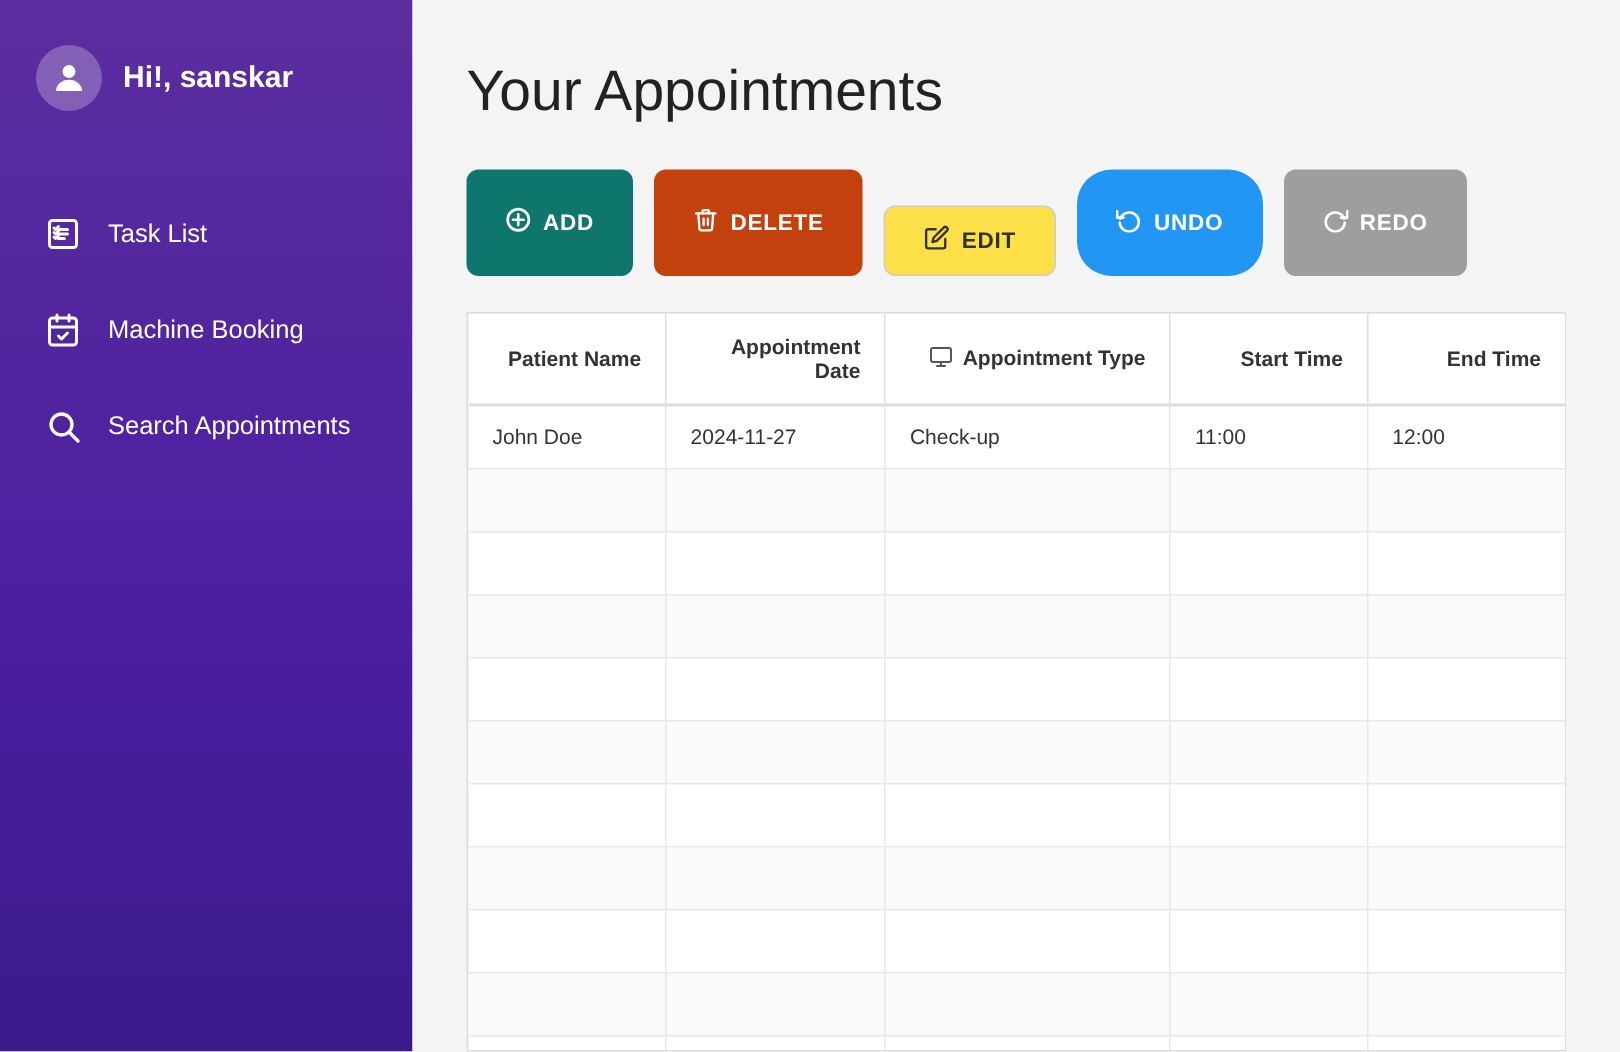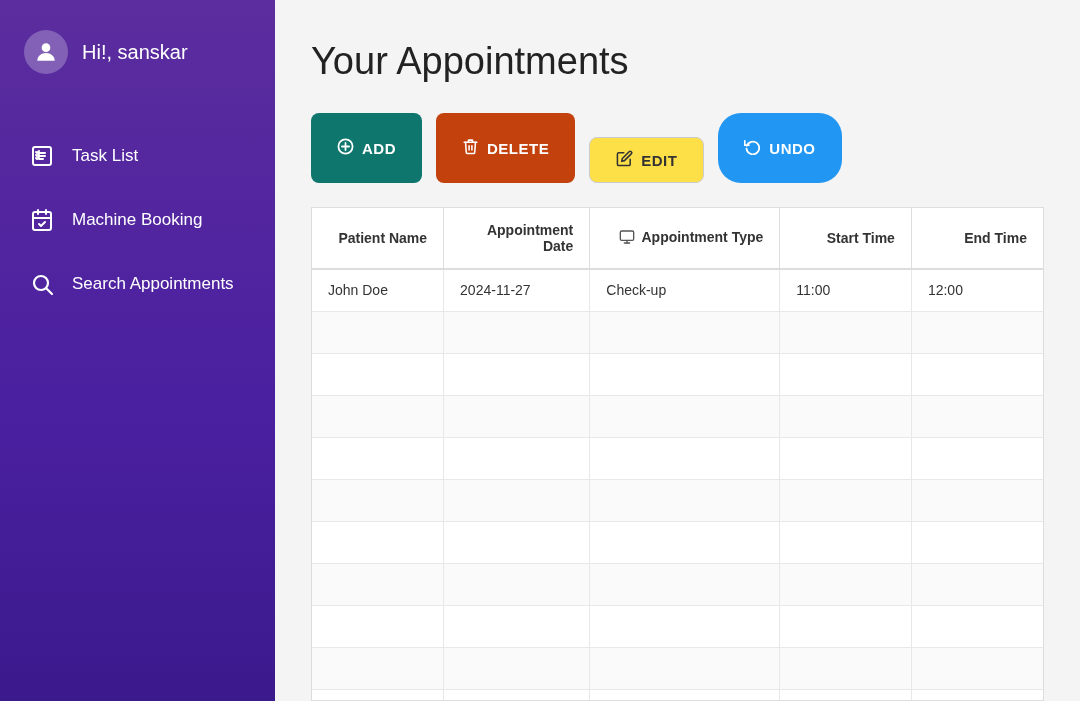--- a/index.html
+++ b/index.html
@@ -31,21 +31,21 @@
       display: flex;
       align-items: center;
       justify-content: center;
       flex-shrink: 0;
     }
 
     #avatar-circle svg { fill: white; }
 
     #user-greeting {
       font-size: 20px;
-      font-weight: 400;
+      font-weight: 700;
       color: white;
     }
 
     #nav-items {
       display: flex;
       flex-direction: column;
       padding: 20px 0;
       gap: 0;
     }
 
@@ -274,20 +274,29 @@
     <button class="btn btn-undo">
       <span>
         <svg width="17" height="17" viewBox="0 0 24 24" fill="none" stroke="white" stroke-width="2.5" stroke-linecap="round" stroke-linejoin="round">
           <polyline points="1,4 1,10 7,10"></polyline>
           <path d="M3.51,15a9,9,0,1,0,.49-4"></path>
         </svg>
       </span>
       <span>UNDO</span>
     </button>
 
+    <button class="btn btn-redo">
+      <span>
+        <svg width="17" height="17" viewBox="0 0 24 24" fill="none" stroke="white" stroke-width="2.5" stroke-linecap="round" stroke-linejoin="round">
+          <polyline points="23,4 23,10 17,10"></polyline>
+          <path d="M20.49,15a9,9,0,1,1-.49-4"></path>
+        </svg>
+      </span>
+      <span>REDO</span>
+    </button>
   </div>
 
   <div id="table-container">
     <table>
       <thead>
         <tr>
           <th class="col-name">
             <span>Patient Name</span>
           </th>
           <th class="col-date">

